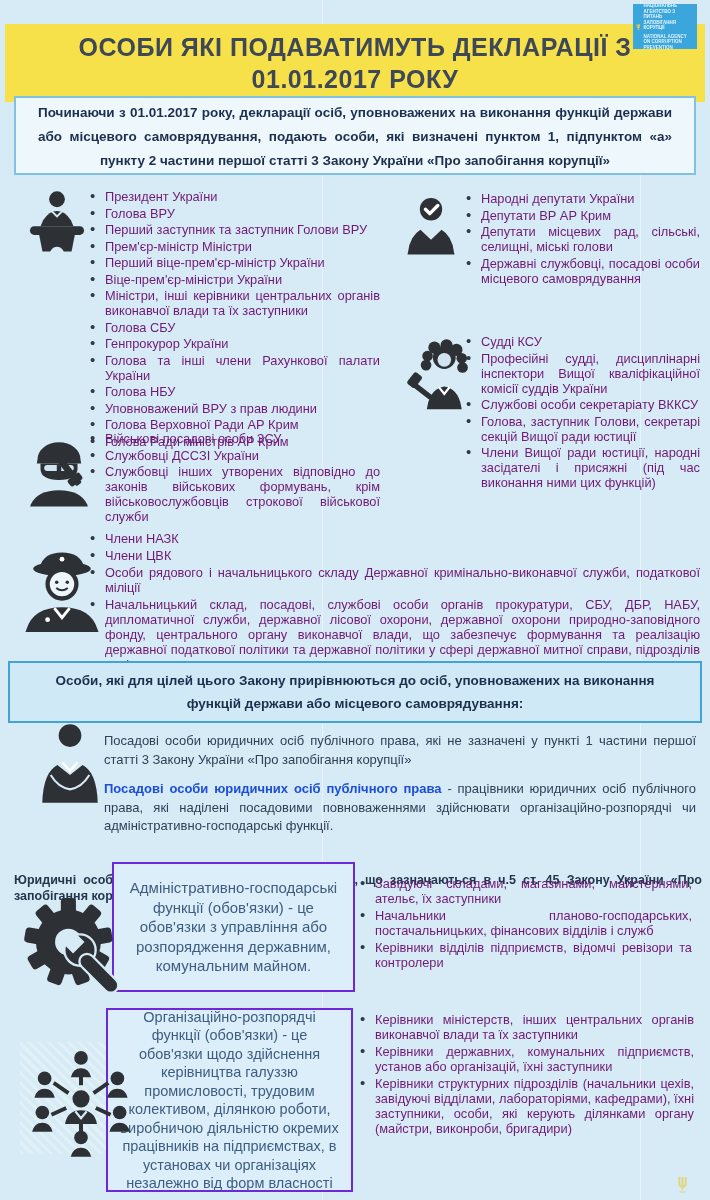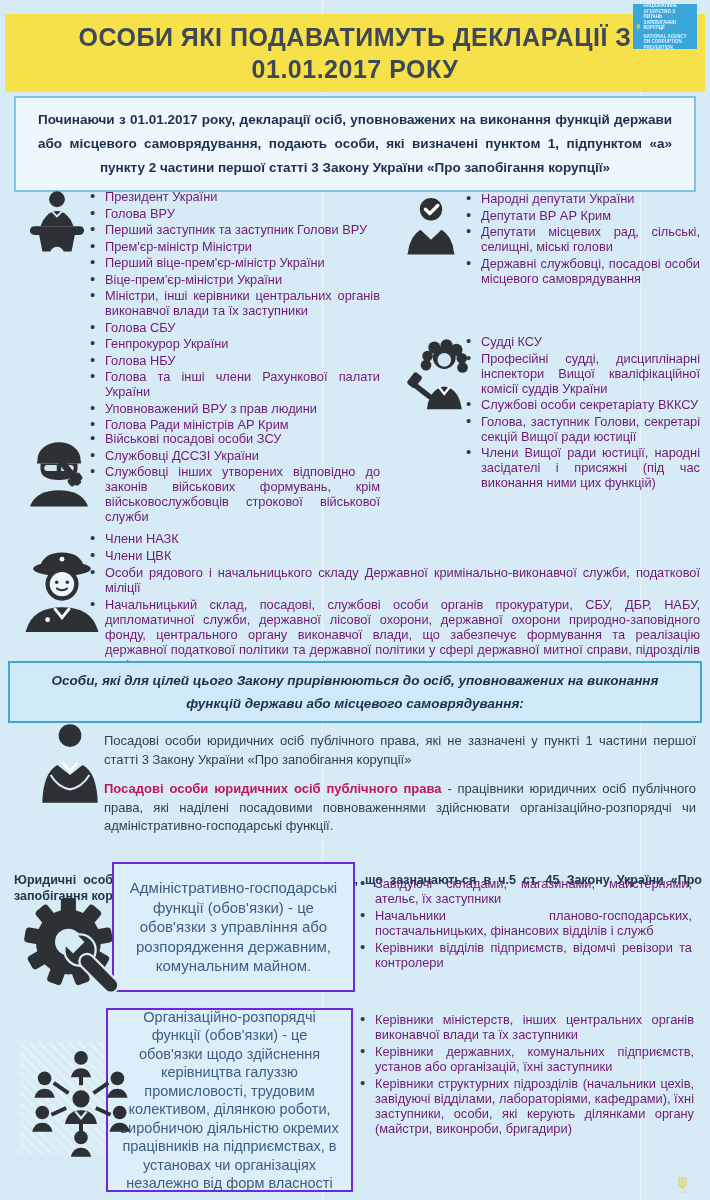--- a/index.html
+++ b/index.html
@@ -1,47 +1,47 @@
 <!DOCTYPE html>
 <html lang="uk"><head>
 <meta charset="utf-8">
 <style>
   html,body{margin:0;padding:0;background:#c7e2ef;}
   .canvas{position:relative;width:710px;height:1200px;margin:0 auto;overflow:hidden;
     background:#d6ebf5;font-family:"Liberation Sans",sans-serif;}
   .vline{position:absolute;top:0;width:1px;height:100%;background:rgba(255,255,255,.45);}
   
-  .header{position:absolute;left:5px;top:14px;width:700px;height:78px;background:#f7e14b;}
+  .header{position:absolute;left:5px;top:24px;width:700px;height:78px;background:#f7e14b;}
   .title{margin:0;padding-top:7px;text-align:center;font-size:25px;line-height:32px;
     font-weight:700;color:#3f4856;letter-spacing:.5px;}
   .logo{position:absolute;left:633px;top:4px;width:64px;height:45px;background:#3aa6db;
     display:flex;align-items:center;gap:3px;padding:2px 3px;box-sizing:border-box;overflow:hidden;}
   .logo-text{color:#eaf6fc;font-weight:700;font-size:4.5px;line-height:5.5px;text-transform:uppercase;}
   .logo-text .l2{margin-top:3px;color:#dff2fb;}
   
-  .intro{position:absolute;left:14px;top:96px;width:682px;height:96px;box-sizing:border-box;
-    background:#eef7fc;border:2px solid #7fc2e2;display:flex;align-items:center;padding:0 22px;}
+  .intro{position:absolute;left:14px;top:96px;width:682px;height:79px;box-sizing:border-box;
+    background:#eef7fc;border:2px solid #7fc2e2;display:flex;align-items:flex-end;padding:0 22px;}
   .intro p{margin:0;font-size:13.5px;line-height:24px;font-weight:700;color:#1c2f4e;
     text-align:justify;text-align-last:center;width:100%;}
   
   .icon{position:absolute;}
   .icon svg{width:100%;height:100%;display:block;}
   ul.blist{position:absolute;list-style:none;margin:0;padding:0;}
   ul.blist li{position:relative;padding-left:17px;margin:0 0 1.5px;text-align:justify;
     font-size:12.8px;line-height:15px;color:#701a75;}
   ul.blist li::before{content:"\2022";position:absolute;left:2px;top:-1px;font-size:15px;color:#323a45;}
   ul.wide li{margin-bottom:2px;}
   
   .banner{position:absolute;left:8px;top:661px;width:694px;height:62px;box-sizing:border-box;
     background:#cfe9f6;border:2px solid #42a4d6;display:flex;align-items:center;justify-content:center;padding:0 30px;}
-  .banner p{margin:0;font-size:13.5px;line-height:23px;font-weight:700;color:#1c2f4e;text-align:center;font-style:italic;}
+  .banner p{margin:0;font-size:13.5px;line-height:23px;font-weight:700;color:#1c2f4e;text-align:center;}
   
   .publaw{position:absolute;left:104px;top:724px;width:592px;}
   .publaw p{margin:8px 0 11px;font-size:13px;line-height:18.5px;color:#2f4159;text-align:justify;}
-  .publaw strong{color:#be185d;}
+  .publaw strong{color:#1d4ed8;}
   .note-line{position:absolute;left:14px;top:872px;width:688px;font-size:12.5px;line-height:16px;
     font-weight:600;color:#24364f;text-align:justify;}
   
   .defbox{position:absolute;box-sizing:border-box;background:#dbeefa;border:2px solid #6d28d9;
     display:flex;align-items:center;justify-content:center;padding:23px 10px;}
   .defbox p{margin:0;text-align:center;color:#3f5d80;}
   .admin-box{left:112px;top:862px;width:243px;height:130px;}
   .admin-box p{font-size:15px;line-height:19.5px;}
   .org-box{left:106px;top:1008px;width:247px;height:184px;}
   .org-box p{font-size:14.5px;line-height:18.5px;}
@@ -93,23 +93,24 @@
   <ul class="blist" style="left:88px;top:189px;width:292px">
       <li>Президент України</li>
       <li>Голова ВРУ</li>
       <li>Перший заступник та заступник Голови ВРУ</li>
       <li>Прем'єр-міністр Міністри</li>
       <li>Перший віце-прем'єр-міністр України</li>
       <li>Віце-прем'єр-міністри України</li>
       <li>Міністри, інші керівники центральних органів виконавчої влади та їх заступники</li>
       <li>Голова СБУ</li>
       <li>Генпрокурор України</li>
+      <li>Голова та інші члени Рахункової палати України</li>
       <li>Голова НБУ</li>
-      <li>Голова та інші члени Рахункової палати України</li>
       <li>Уповноважений ВРУ з прав людини</li>
+      <li>Голова Верховної Ради АР Крим</li>
       <li>Голова Ради міністрів АР Крим</li>
     </ul>
 
   <div class="icon" style="left:400px;top:192px;width:62px;height:68px">
     <svg viewBox="0 0 100 100">
         <g class="ink">
       <circle cx="50" cy="23" r="18"></circle>
       <path d="M41 23l7 7 13-13" fill="none" stroke="#fff" stroke-width="5.5" stroke-linecap="round" stroke-linejoin="round"></path>
       <path d="M13 92q3-26 20-36l17 16 17-16q17 10 20 36l1 4H12z"></path>
     </g>

